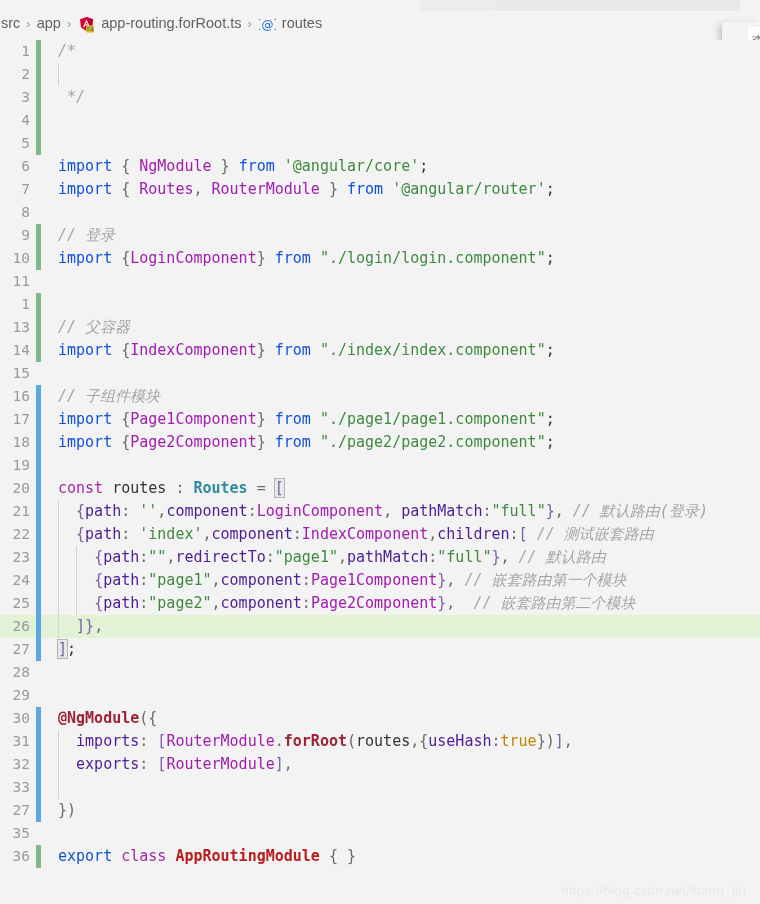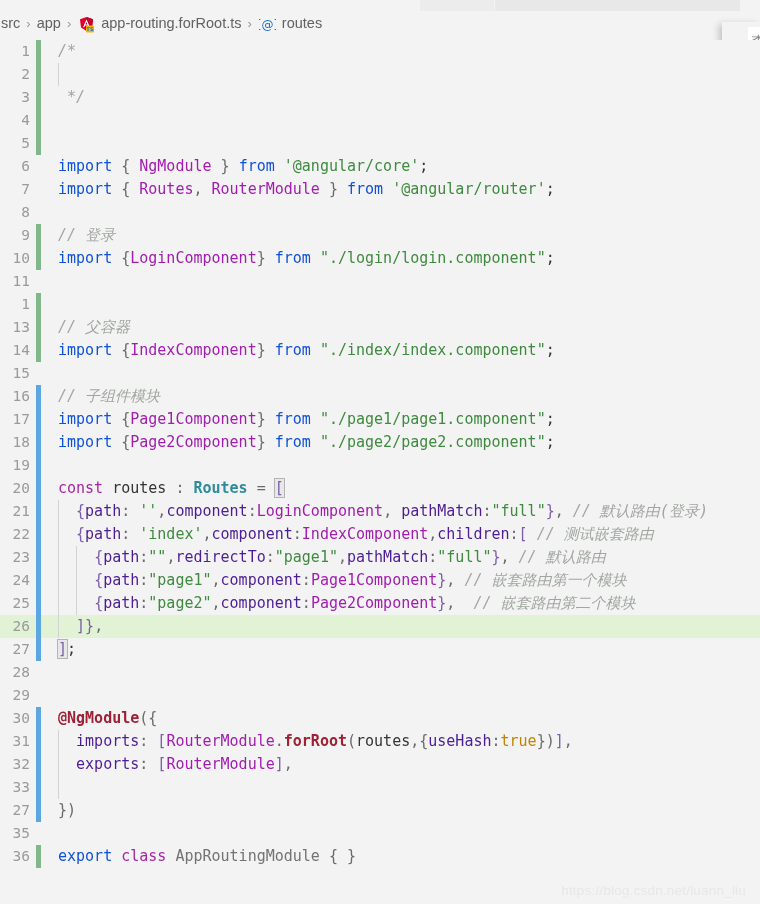--- a/index.html
+++ b/index.html
@@ -148,21 +148,21 @@
 
   
   .cmt  { color: #a0a6a0; font-style: italic; }
   .kw   { color: #0f51d8; }           
   .kwp  { color: #a626a4; }           
   .ident{ color: #a21caf; }           
   .str  { color: #3f8a3f; }           
   .type { color: #2e8b9b; font-weight: bold; }  
   .plain{ color: #333333; }
   .prop { color: #4c1d95; }
-  .cls  { color: #737373; font-weight: normal; }
+  .cls  { color: #b91c1c; font-weight: bold; }
   .dec  { color: #9d2235; font-weight: bold; }  
   .num  { color: #c18401; }           
   .punc { color: #6a6a6a; }
   .arr  { color: #7b5ea7; }
 
   .brk {
     outline: 1px solid #b4b4b4;
     background: rgba(0,0,0,0.045);
   }
 

